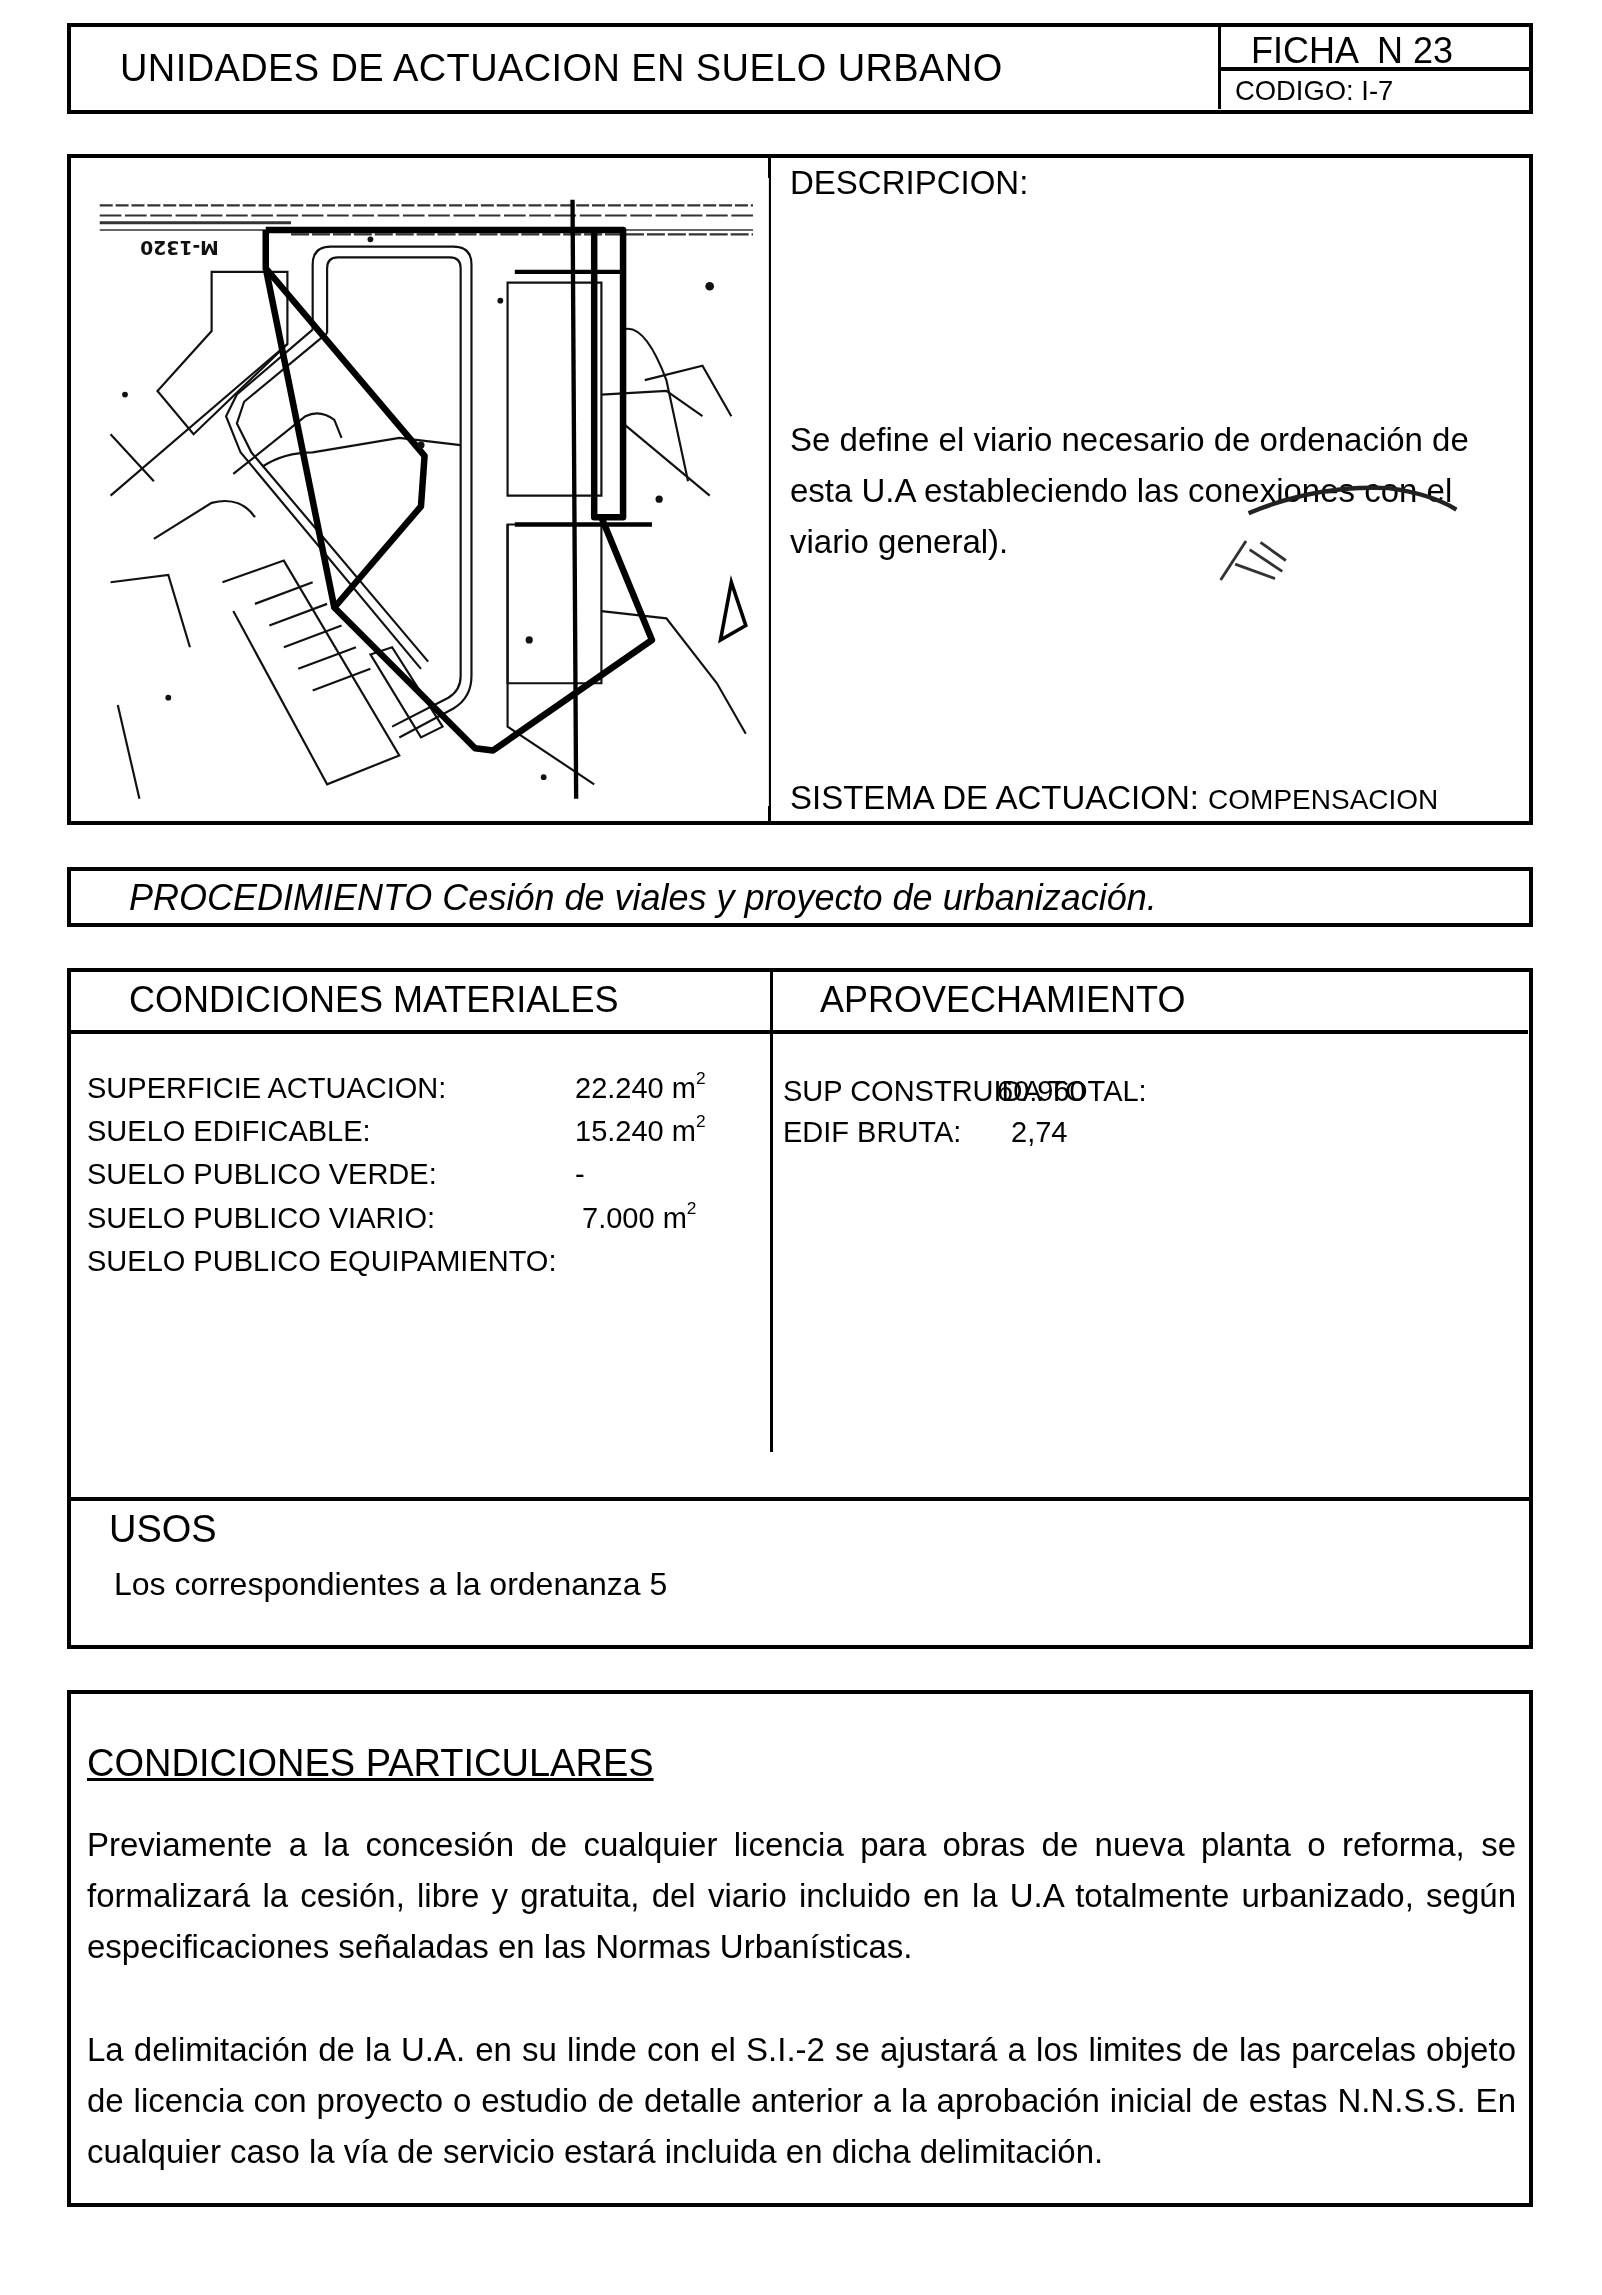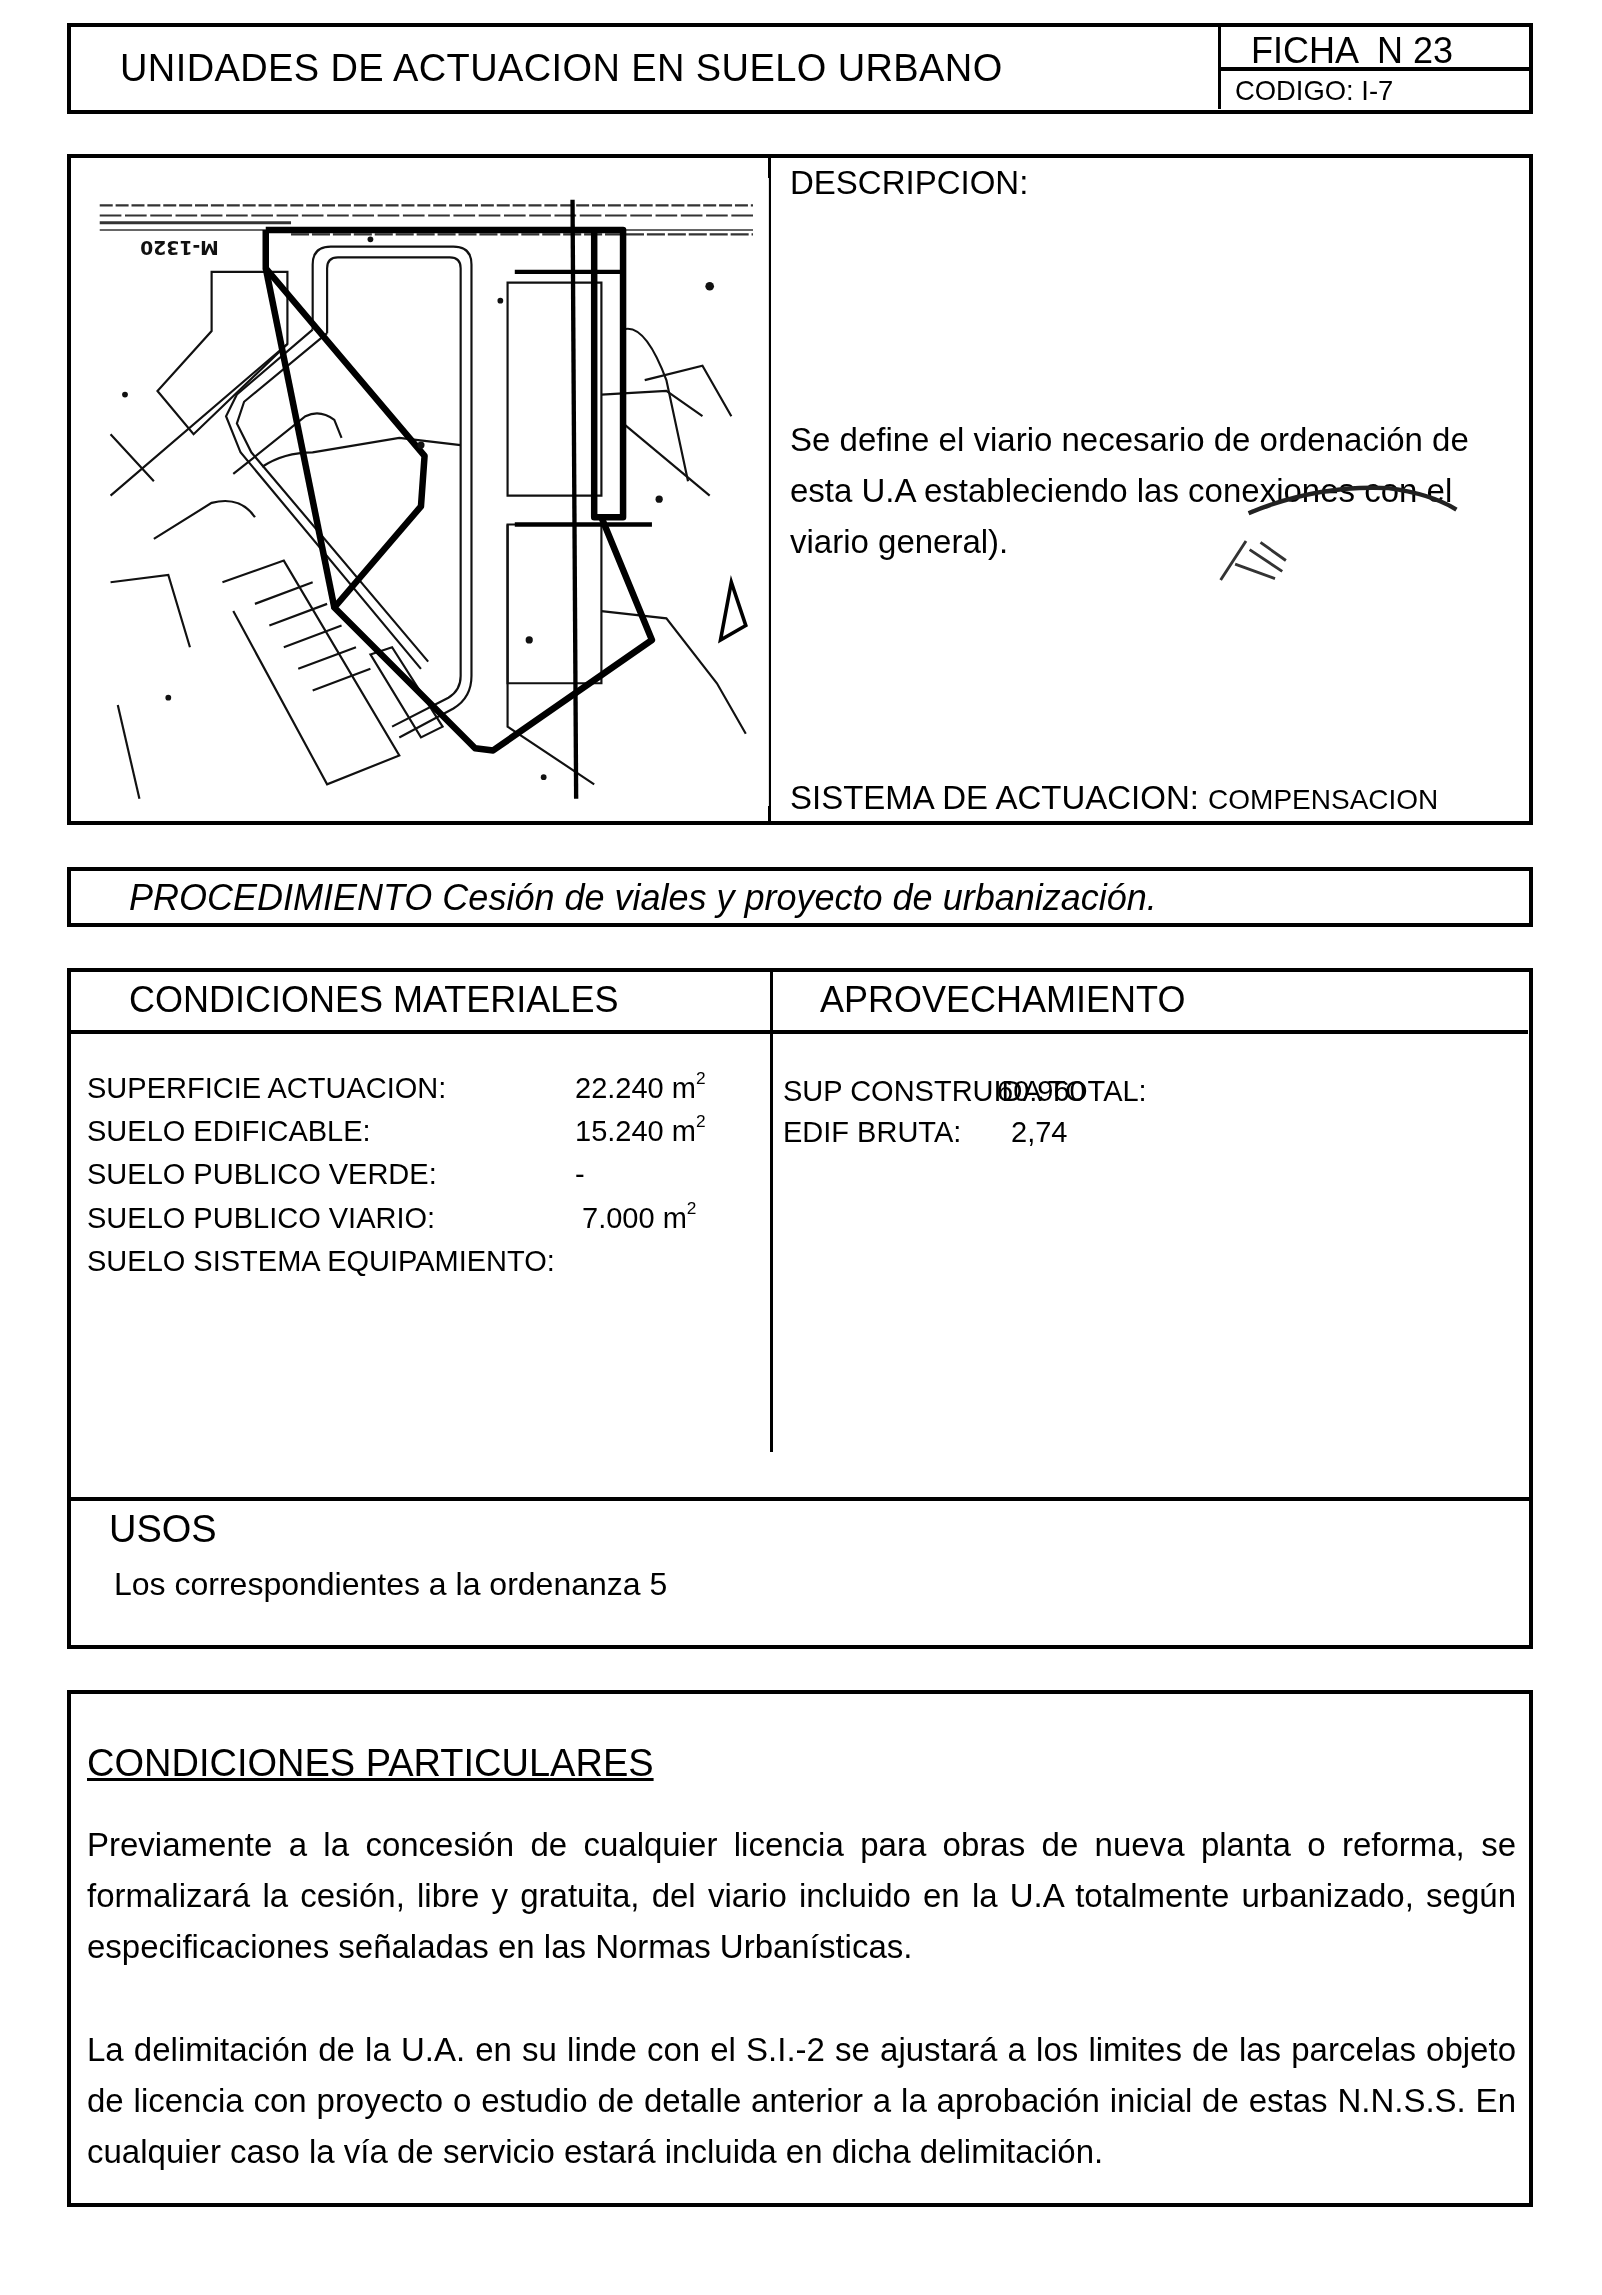--- a/index.html
+++ b/index.html
@@ -164,21 +164,21 @@
   </div>
   <div class="row" style="left:16px; top:186px; width:650px;">
     <span class="lbl">SUELO PUBLICO VERDE:</span>
     <span class="val" style="left:488px;"><span>-</span></span>
   </div>
   <div class="row" style="left:16px; top:230px; width:650px;">
     <span class="lbl">SUELO PUBLICO VIARIO:</span>
     <span class="val" style="left:495px;"><span>7.000 m</span><sup>2</sup></span>
   </div>
   <div class="row" style="left:16px; top:273px; width:650px;">
-    <span class="lbl">SUELO SISTEMA EQUIPAMIENTO:</span>
+    <span class="lbl">SUELO PUBLICO EQUIPAMIENTO:</span>
   </div>
 
   <div class="row" style="left:712px; top:103px; width:650px;">
     <span class="lbl">SUP CONSTRUIDA TOTAL:</span>
     <span class="val" style="left:214px;">60.960</span>
   </div>
   <div class="row" style="left:712px; top:144px; width:650px;">
     <span class="lbl">EDIF BRUTA:</span>
     <span class="val" style="left:228px;">2,74</span>
   </div>

